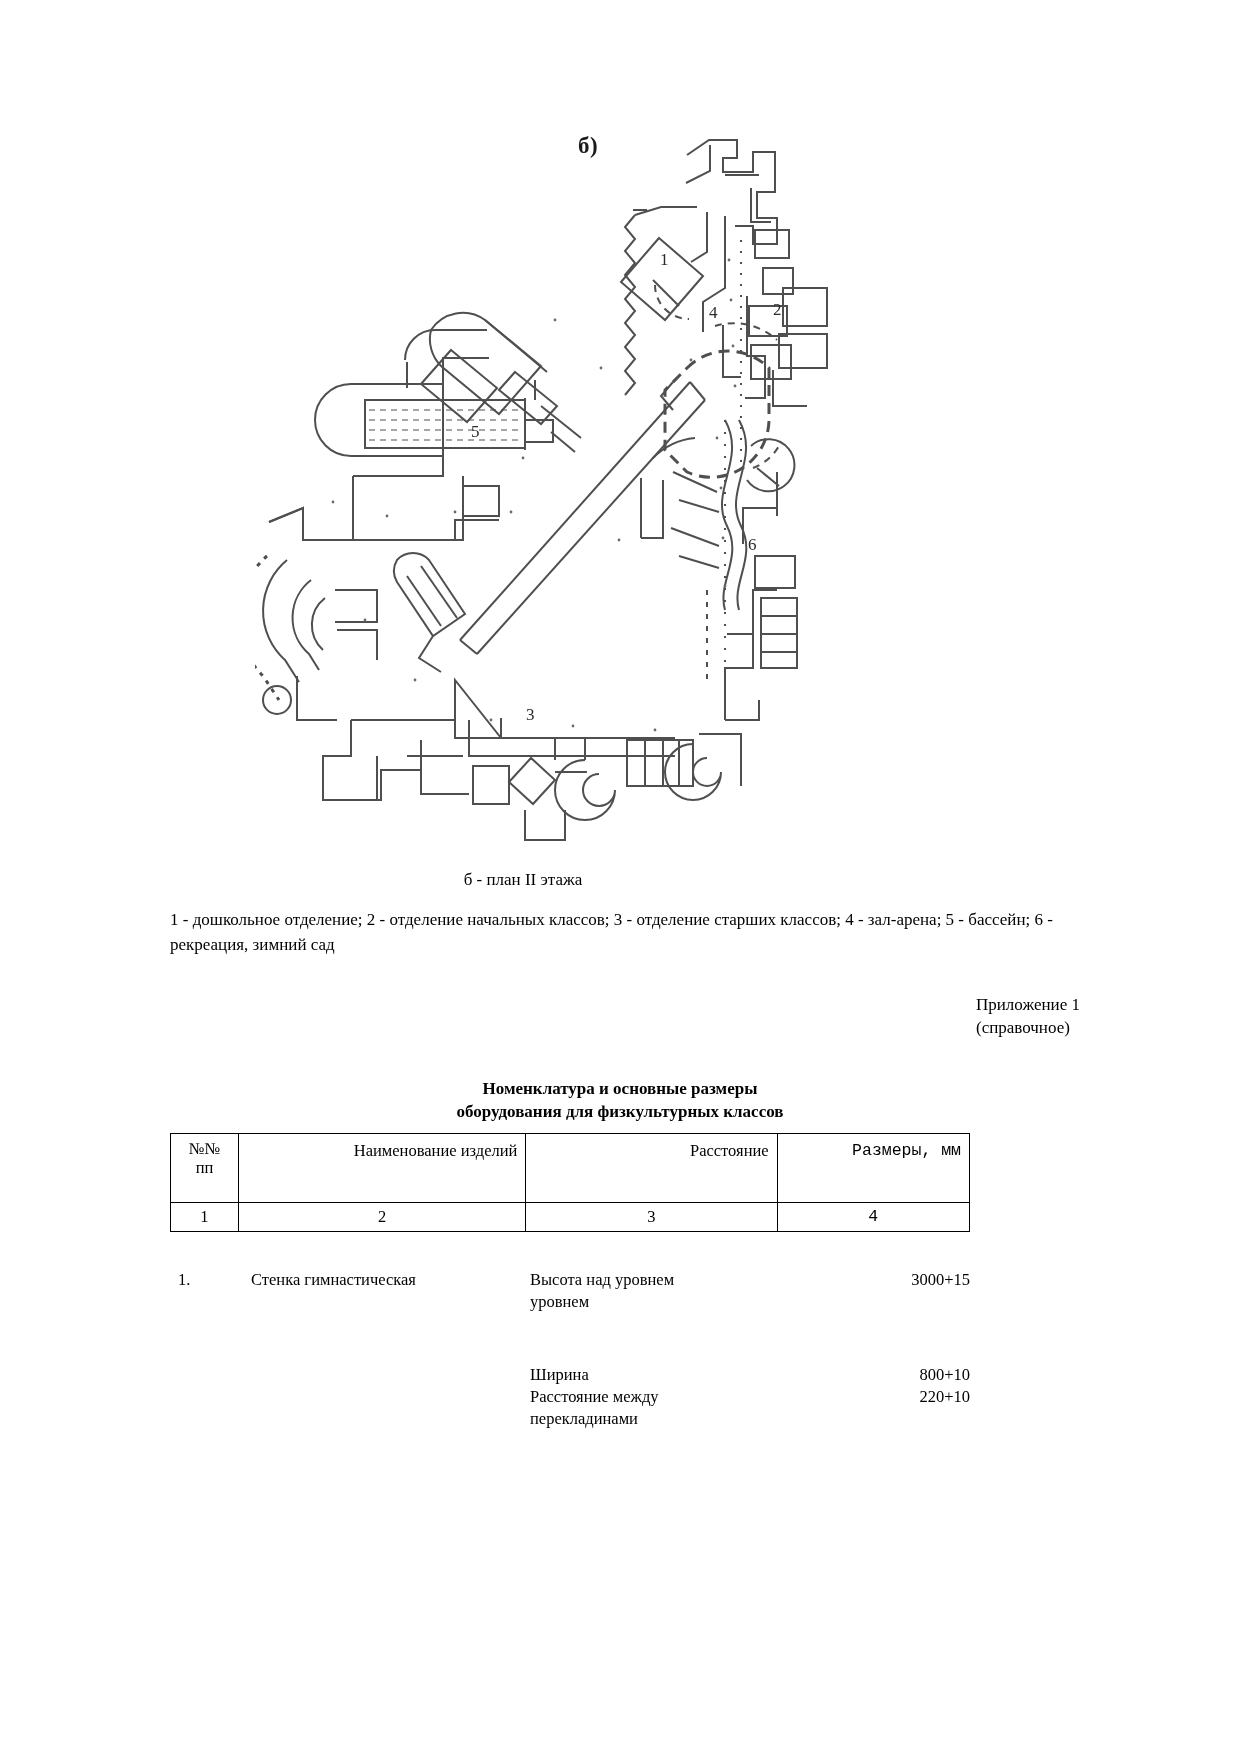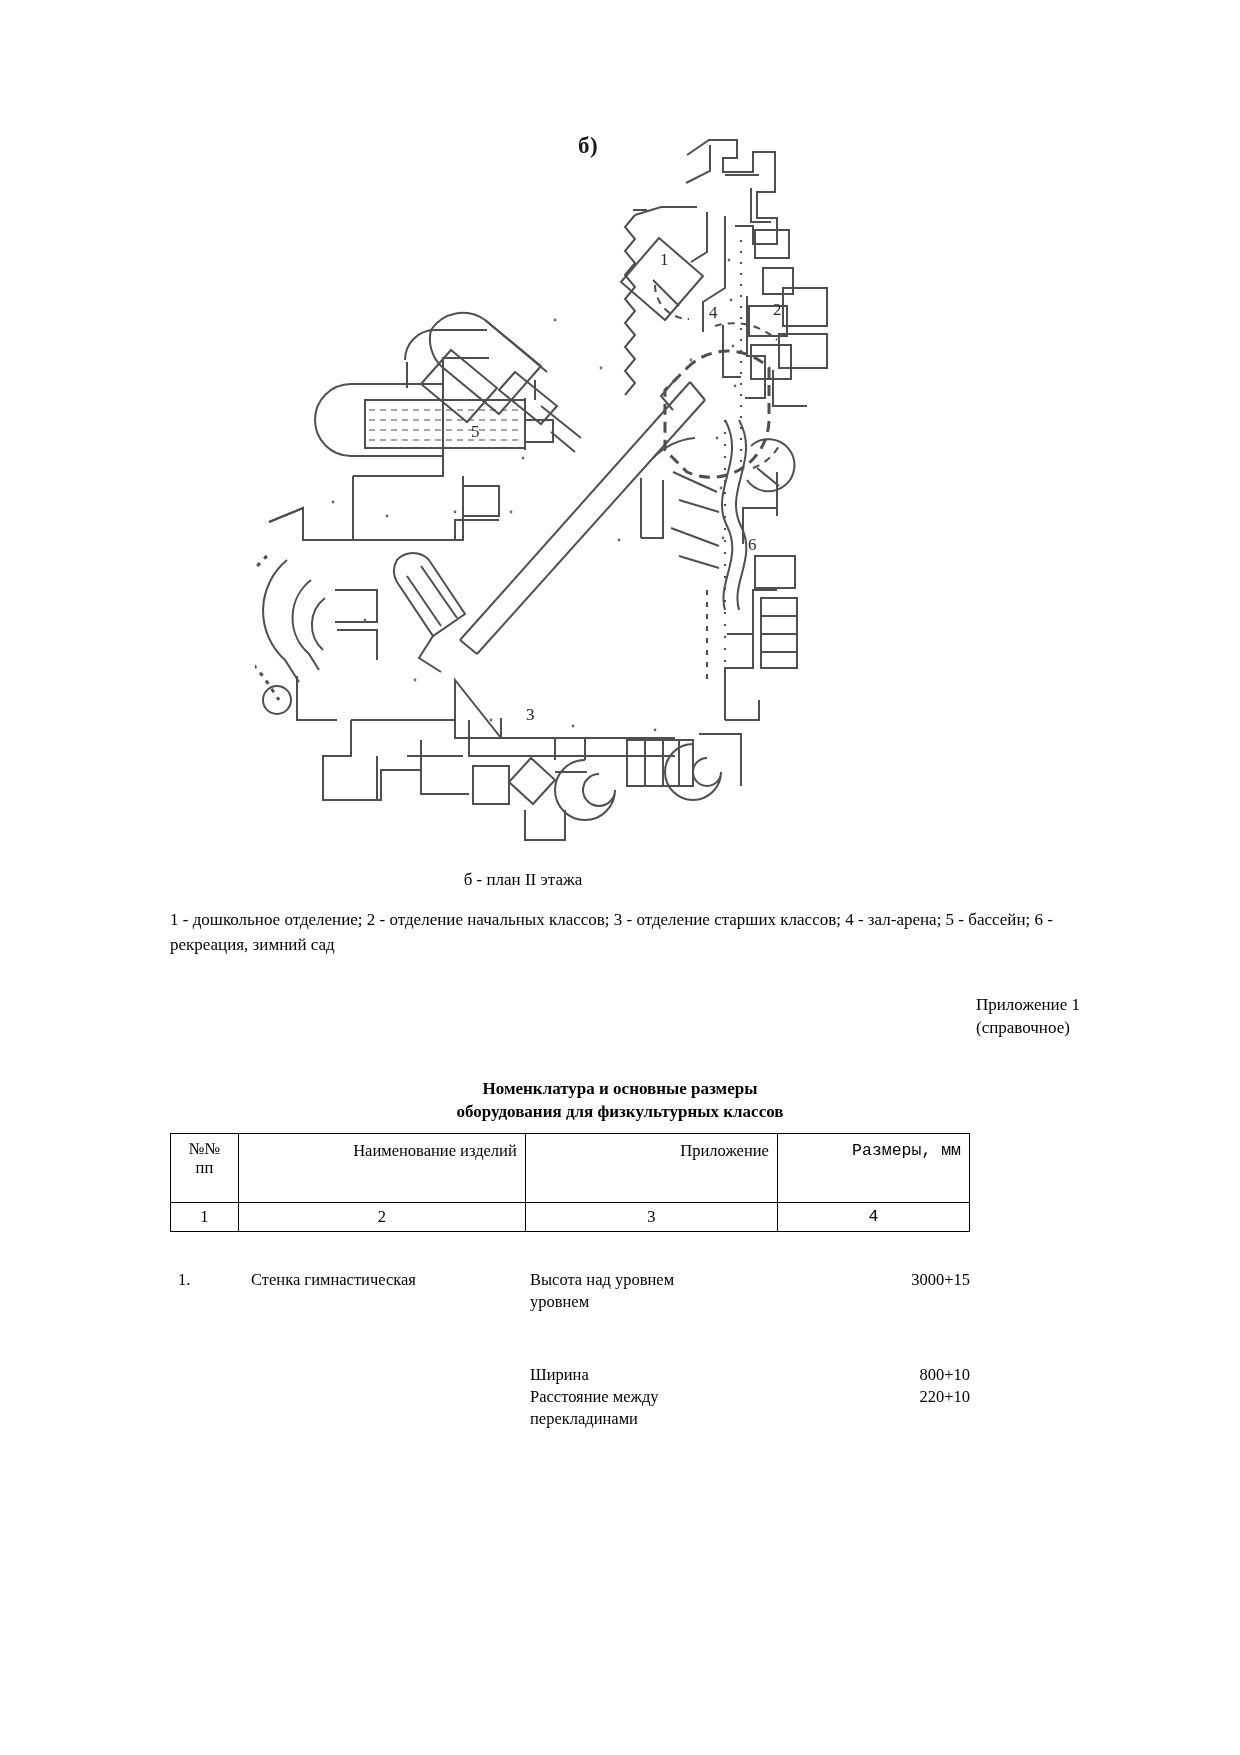--- a/index.html
+++ b/index.html
@@ -334,21 +334,21 @@
   </div>
 
   <table class="spec-table">
     <tbody>
       <tr>
         <td class="hdr-cell first col-1">
           <div>№№</div>
           <div>пп</div>
         </td>
         <td class="hdr-cell col-2">Наименование изделий</td>
-        <td class="hdr-cell col-3">Приложение</td>
+        <td class="hdr-cell col-3">Расстояние</td>
         <td class="hdr-cell col-4">Размеры, мм</td>
       </tr>
       <tr class="numrow">
         <td class="col-1">1</td>
         <td class="col-2">2</td>
         <td class="col-3">3</td>
         <td class="col-4">4</td>
       </tr>
     </tbody>
   </table>

